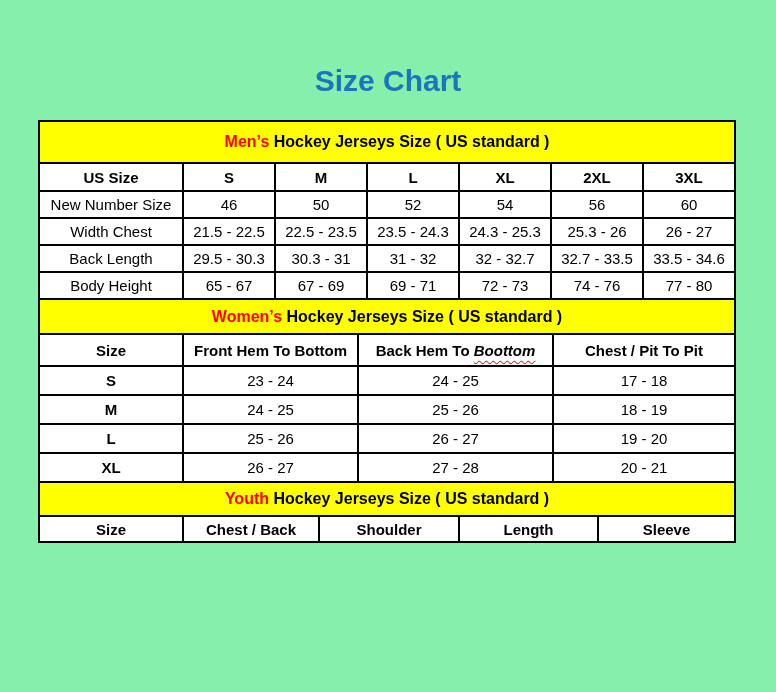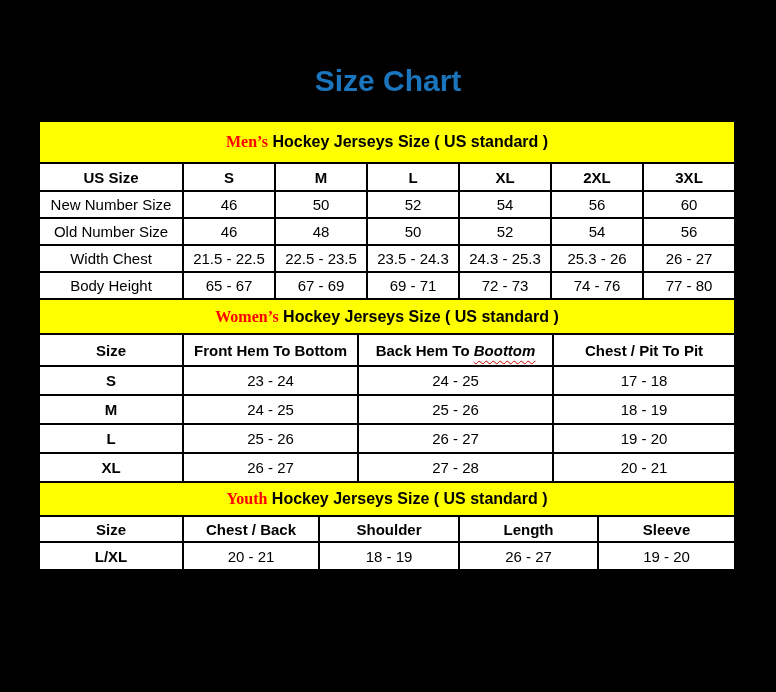--- a/index.html
+++ b/index.html
@@ -1,21 +1,21 @@
 <!DOCTYPE html>
 <html><head>
 <meta charset="utf-8">
 <style>
   html, body { margin:0; padding:0; background:#ffffff; }
   body {
     width:776px; height:692px; overflow:hidden;
     font-family:"Liberation Sans", sans-serif;
     color:#000;
   }
-  .page { position:relative; width:776px; height:692px; background:#000000; }
+  .page { position:relative; width:776px; height:692px; background:#86efac; }
   .title {
     margin:0; padding:64px 0 0 0;
     text-align:center;
     font-size:30px; font-weight:bold;
     color:#1b75bc;
     letter-spacing:0px;
   }
   .chart-wrap { position:absolute; left:38px; top:120px; width:696px; }
   table {
     border-collapse:collapse;
@@ -31,21 +31,21 @@
     font-size:15px;
     padding:0 2px;
     overflow:hidden;
     white-space:nowrap;
   }
   tr.band td {
     background:#ffff00;
     font-weight:bold;
     font-size:16px;
   }
-  .hl { color:#ff0000;font-family:Liberation Serif, serif; }
+  .hl { color:#ff0000; }
   tr.head th { font-weight:bold; }
   .men tr.band td   { height:40px; }
   .men tr.head th   { height:26px; }
   .men tr.data td   { height:25px; }
   .men td.rowlabel  { font-weight:normal; }
   .women tr.band td { height:33px; }
   .women tr.head th { height:30px; }
   .women tr.data td, .women tr.data th { height:27px; }
   .youth tr.band td { height:32px;margin-left:36px; }
   .youth tr.head th { height:24px; }
@@ -102,36 +102,36 @@
         <tr class="data">
           <td class="rowlabel">New Number Size</td>
           <td>46</td>
           <td>50</td>
           <td>52</td>
           <td>54</td>
           <td>56</td>
           <td>60</td>
         </tr>
         <tr class="data">
-          <td class="rowlabel">Old Number Size</td>
-          <td>46</td>
-          <td>48</td>
-          <td>50</td>
-          <td>52</td>
-          <td>54</td>
-          <td>56</td>
-        </tr>
-        <tr class="data">
           <td class="rowlabel">Width Chest</td>
           <td>21.5 - 22.5</td>
           <td>22.5 - 23.5</td>
           <td>23.5 - 24.3</td>
           <td>24.3 - 25.3</td>
           <td>25.3 - 26</td>
           <td>26 - 27</td>
+        </tr>
+        <tr class="data">
+          <td class="rowlabel">Back Length</td>
+          <td>29.5 - 30.3</td>
+          <td>30.3 - 31</td>
+          <td>31 - 32</td>
+          <td>32 - 32.7</td>
+          <td>32.7 - 33.5</td>
+          <td>33.5 - 34.6</td>
         </tr>
         <tr class="data">
           <td class="rowlabel">Body Height</td>
           <td>65 - 67</td>
           <td>67 - 69</td>
           <td>69 - 71</td>
           <td>72 - 73</td>
           <td>74 - 76</td>
           <td>77 - 80</td>
         </tr>
@@ -194,24 +194,17 @@
         <tr class="band">
           <td colspan="5"><span class="hl">Youth</span> <span>Hockey Jerseys Size ( US standard )</span></td>
         </tr>
         <tr class="head">
           <th>Size</th>
           <th>Chest / Back</th>
           <th>Shoulder</th>
           <th>Length</th>
           <th>Sleeve</th>
         </tr>
-        <tr class="data">
-          <th>L/XL</th>
-          <td>20 - 21</td>
-          <td>18 - 19</td>
-          <td>26 - 27</td>
-          <td>19 - 20</td>
-        </tr>
       </tbody>
     </table>
 
   </div>
 </div>
 
 </body></html>

